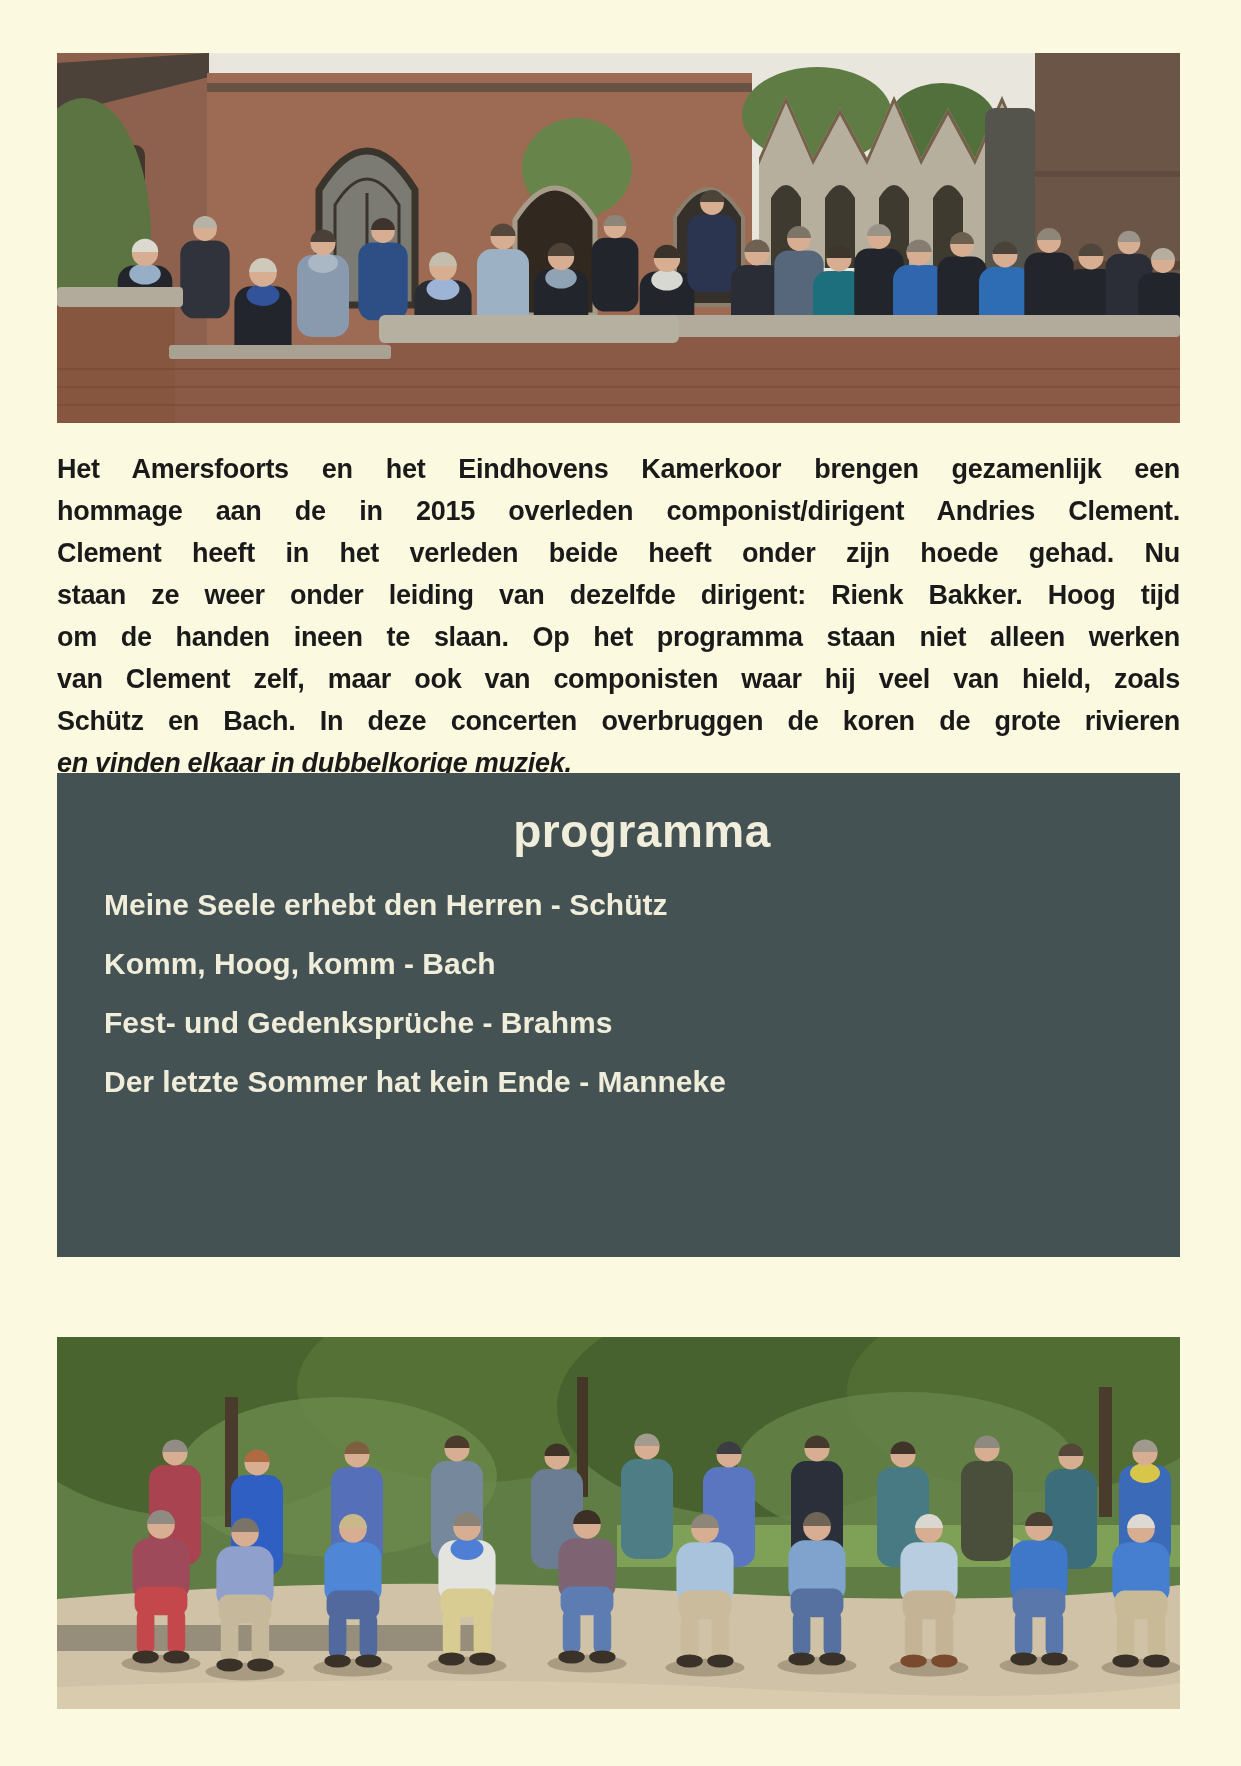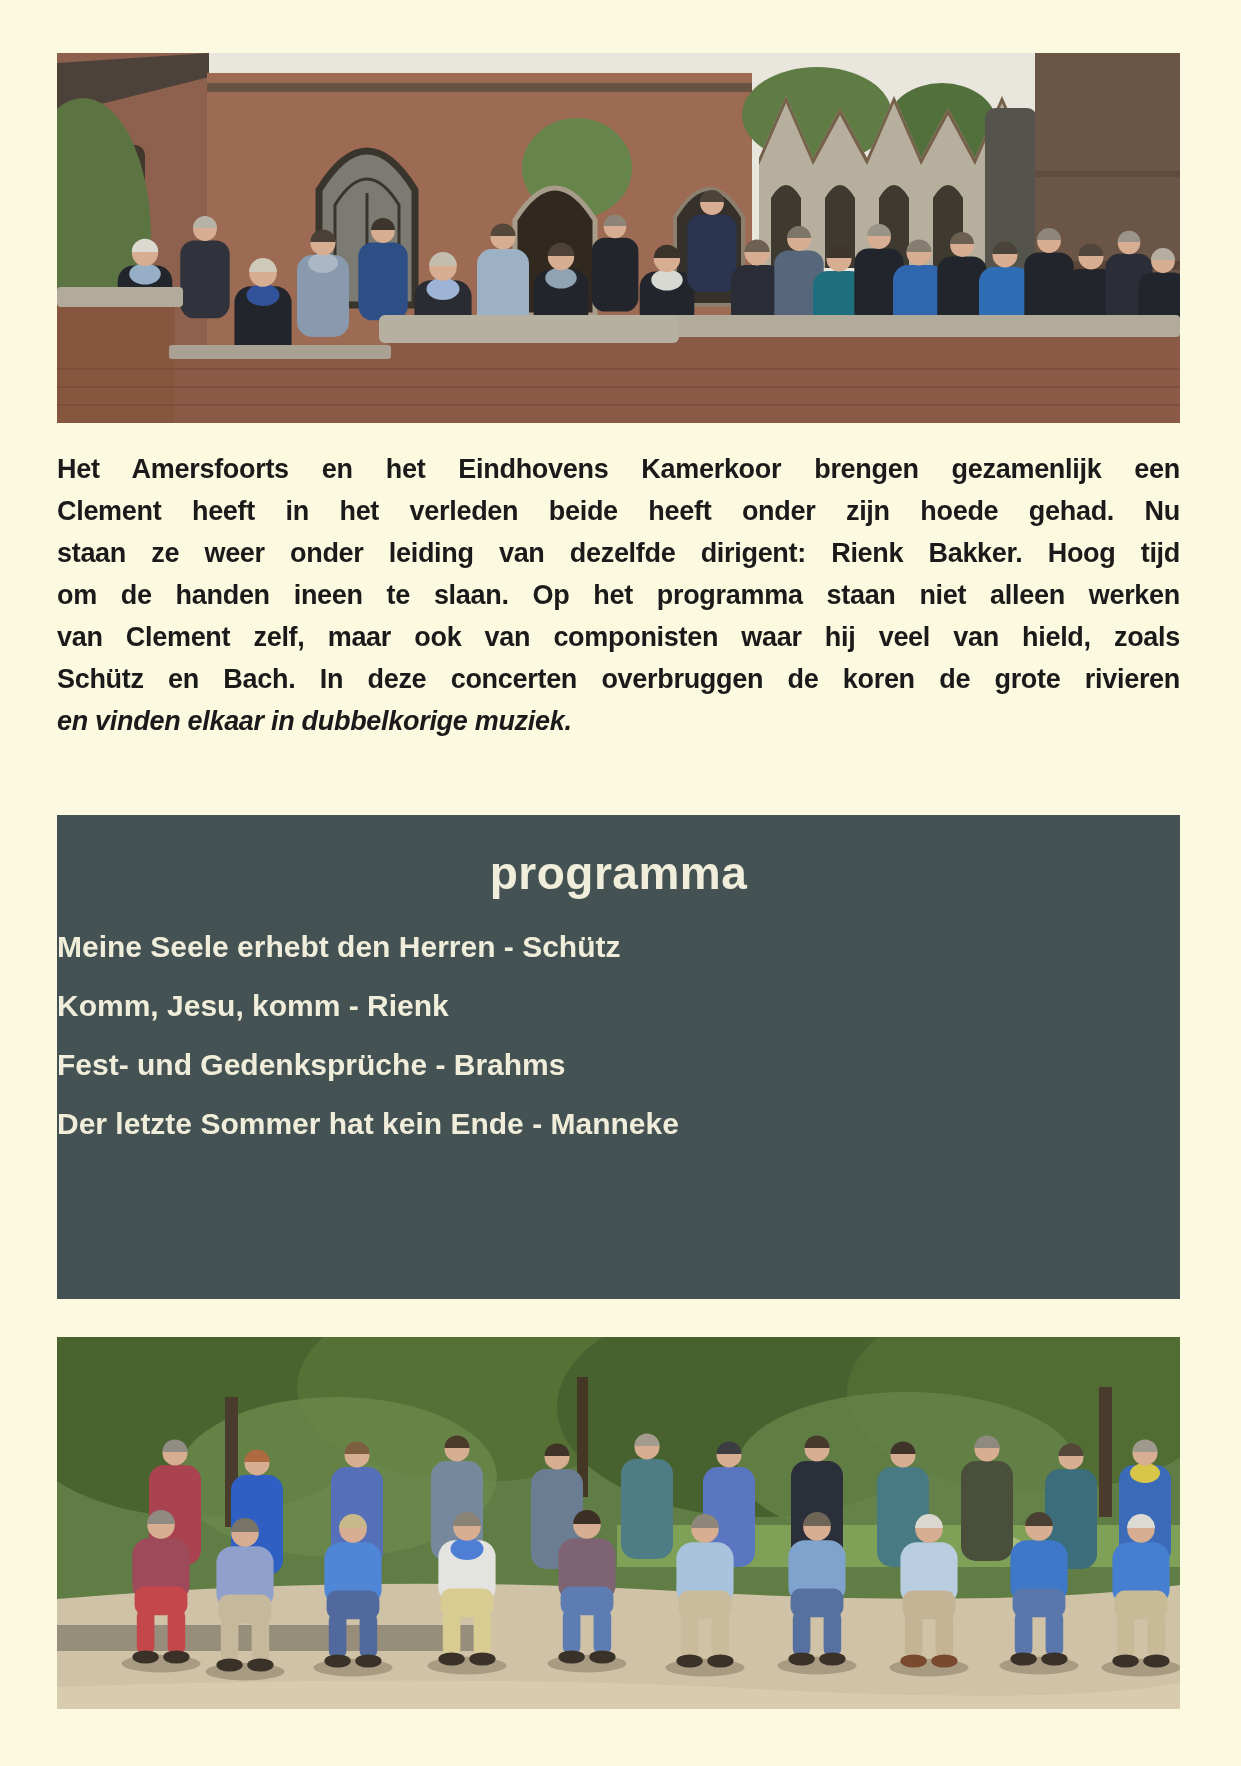--- a/index.html
+++ b/index.html
@@ -7,22 +7,22 @@
   .page{position:relative;width:1212px;height:1766px;overflow:hidden;
         font-family:"Liberation Sans",sans-serif;}
   .photo{position:absolute;left:57px;width:1123px;overflow:hidden;}
   #photoTop{top:53px;height:370px;}
   #photoBot{top:1337px;height:372px;}
   .photo svg{display:block;}
   .article{position:absolute;left:57px;top:448px;width:1123px;color:var(--ink,#1a1a1a);}
   .article .line{font-weight:700;font-size:27px;line-height:42px;letter-spacing:-0.3px;
                  text-align:justify;text-align-last:justify;}
   .article .line.last{text-align-last:left;font-style:italic;}
-  .panel{position:absolute;left:57px;top:815px;width:1123px;height:484px;
-         background:var(--panel-bg,#455253);box-sizing:border-box;padding-top:30px;}
+  .panel{position:absolute;left:57px;top:773px;width:1123px;height:484px;
+         background:var(--panel-bg,#455253);box-sizing:border-box;padding-top:30px;padding-left:47px;}
   .panel-title{margin:0;text-align:center;font-weight:700;font-size:46px;line-height:56px;
                color:var(--panel-ink,#f0eedb);letter-spacing:0.5px;}
   .items{margin-top:16px;}
   .item{font-weight:700;font-size:30px;line-height:59px;
         color:var(--panel-ink,#f0eedb);white-space:pre-wrap;}
 </style>
 </head>
 <body>
 
 <div class="page">
@@ -197,33 +197,34 @@
         <rect x="112" y="292" width="222" height="14" rx="3" fill="#a9a292"></rect>
       <line x1="0" y1="316" x2="1123" y2="316" stroke="#6e4636" stroke-width="2" opacity="0.45"></line>
           <line x1="0" y1="334" x2="1123" y2="334" stroke="#6e4636" stroke-width="2" opacity="0.45"></line>
           <line x1="0" y1="352" x2="1123" y2="352" stroke="#6e4636" stroke-width="2" opacity="0.45"></line>
         </g>
     </svg>
   </div>
 
   <div class="article">
     <div class="line">Het Amersfoorts en het Eindhovens Kamerkoor brengen gezamenlijk een</div>
+    <div class="line">hommage aan de in 2015 overleden componist/dirigent Andries Clement.</div>
     <div class="line">Clement heeft in het verleden beide heeft onder zijn hoede gehad. Nu</div>
     <div class="line">staan ze weer onder leiding van dezelfde dirigent: Rienk Bakker. Hoog tijd</div>
     <div class="line">om de handen ineen te slaan. Op het programma staan niet alleen werken</div>
     <div class="line">van Clement zelf, maar ook van componisten waar hij veel van hield, zoals</div>
     <div class="line">Schütz en Bach. In deze concerten overbruggen de koren de grote rivieren</div>
     <div class="line last">en vinden elkaar in dubbelkorige muziek.</div>
   </div>
 
   <div class="panel">
     <h1 class="panel-title">programma</h1>
     <div class="items">
       <div class="item">Meine Seele erhebt den Herren - Schütz</div>
-      <div class="item">Komm, Jesu, komm - Rienk</div>
+      <div class="item">Komm, Hoog, komm - Bach</div>
       <div class="item">Fest- und Gedenksprüche - Brahms</div>
       <div class="item">Der letzte Sommer hat kein Ende - Manneke</div>
     </div>
   </div>
 
   <div class="photo" id="photoBot">
     <svg id="svgBot" viewBox="0 0 1123 372" width="1123" height="372" preserveAspectRatio="none">
       <g>
         <rect width="1123" height="372" fill="#5f7d44"></rect>
         <ellipse cx="140" cy="70" rx="190" ry="110" fill="#49642f"></ellipse>

